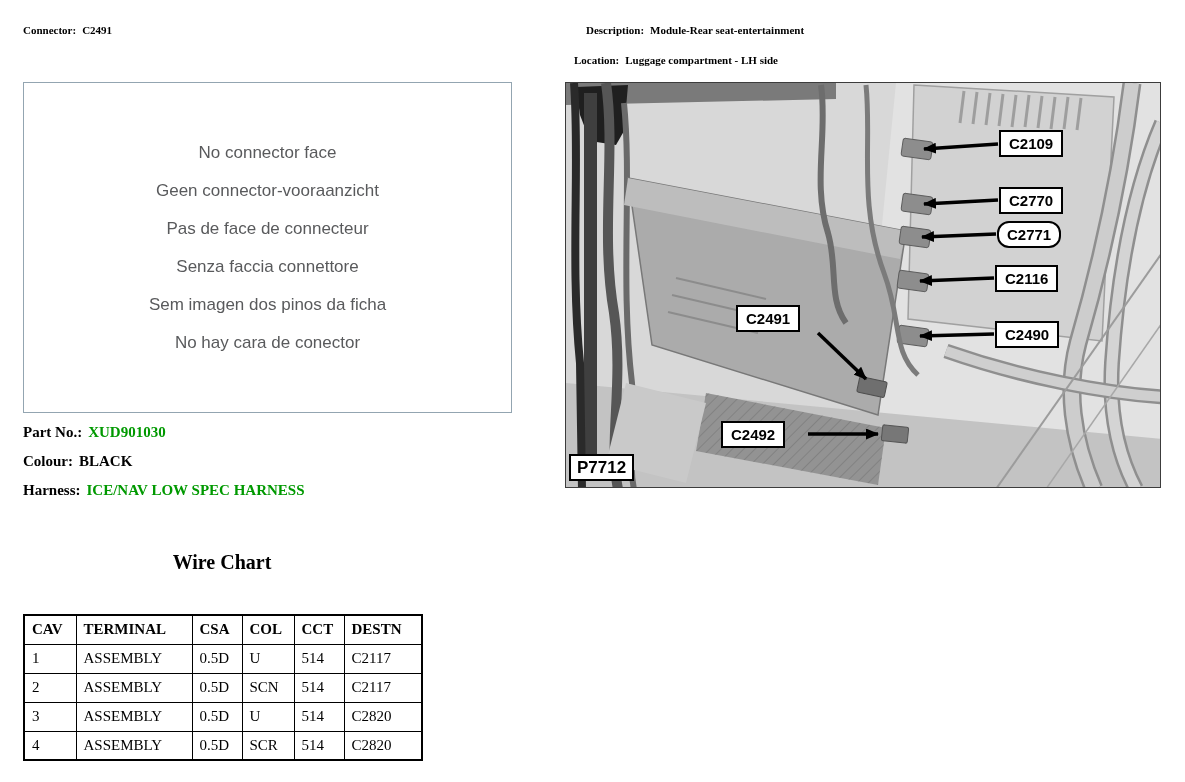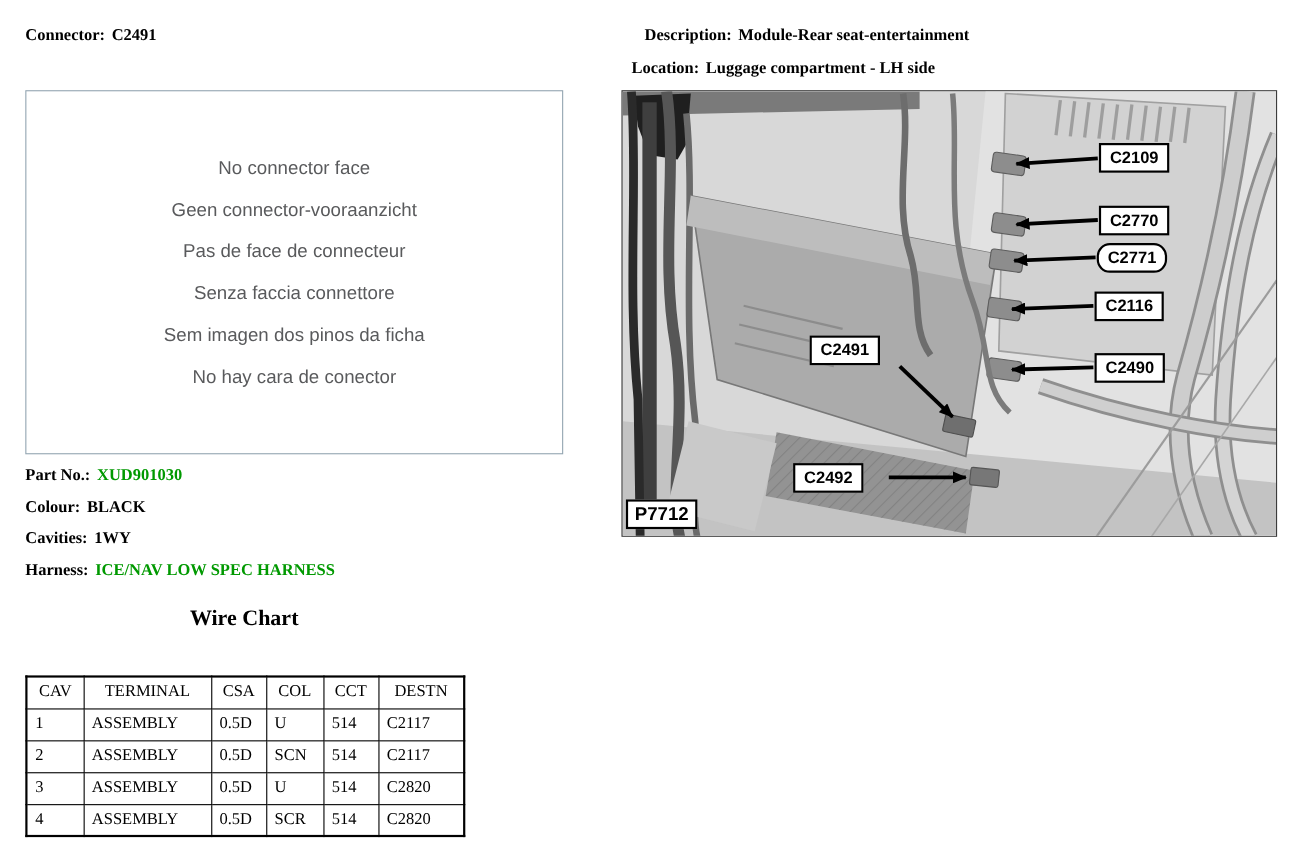--- a/index.html
+++ b/index.html
@@ -3,21 +3,21 @@
 <meta charset="utf-8">
 <style>
   * { margin:0; padding:0; box-sizing:border-box; }
   html,body { background:#ffffff; }
   body {
     width:1185px; height:782px; position:relative; overflow:hidden;
     font-family:"Liberation Serif", serif; color:#000;
   }
 
   
-  .hline { position:absolute; font-weight:bold; font-size:15px; white-space:nowrap; }
+  .hline { position:absolute; font-weight:bold; font-size:11px; white-space:nowrap; }
   .hline .lbl { margin-right:6px; }
   .green { color:#009900; }
 
   
   .noface-box {
     position:absolute; left:23px; top:82px; width:489px; height:331px;
     border:1px solid #93a5b1; background:#ffffff;
     display:flex; flex-direction:column; justify-content:center; align-items:center;
   }
   .noface-line {
@@ -36,21 +36,21 @@
     font-size:20px; font-weight:bold;
   }
   table.wire {
     position:absolute; left:23px; top:614px; border-collapse:collapse;
     border:2px solid #000; font-size:15px;
   }
   table.wire th, table.wire td {
     border:1px solid #000; padding:3px 7px; text-align:left; height:29px;
     white-space:nowrap;
   }
-  table.wire th { font-weight:normal;text-align:center; }
+  table.wire th { font-weight:bold; }
   .w-cav{width:52px}.w-term{width:116px}.w-csa{width:50px}.w-col{width:52px}.w-cct{width:50px}.w-dest{width:78px}
 
   
   .illustration {
     position:absolute; left:565px; top:82px; width:596px; height:406px;
     background:#d8d8d8; border:1px solid #3c3c3c; overflow:hidden;
   }
   .illustration svg { position:absolute; left:0; top:0; }
   .callout {
     position:absolute; background:#ffffff; border:2px solid #000;
@@ -85,23 +85,20 @@
   <div class="noface-line">Sem imagen dos pinos da ficha</div>
   <div class="noface-line">No hay cara de conector</div>
 </div>
 
 <div class="details">
   <div class="detail-line">
     <span class="lbl">Part No.:</span><span class="green">XUD901030</span>
   </div>
   <div class="detail-line">
     <span class="lbl">Colour:</span><span>BLACK</span>
-  </div>
-  <div class="detail-line">
-    <span class="lbl">Cavities:</span><span>1WY</span>
   </div>
   <div class="detail-line">
     <span class="lbl">Harness:</span><span class="green">ICE/NAV LOW SPEC HARNESS</span>
   </div>
 </div>
 
 <div class="wire-title">Wire Chart</div>
 
 <table class="wire">
   <thead>

